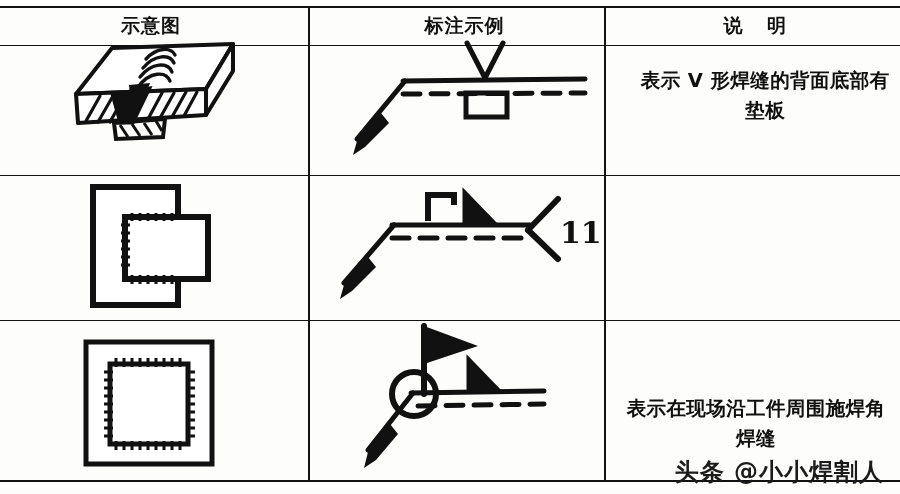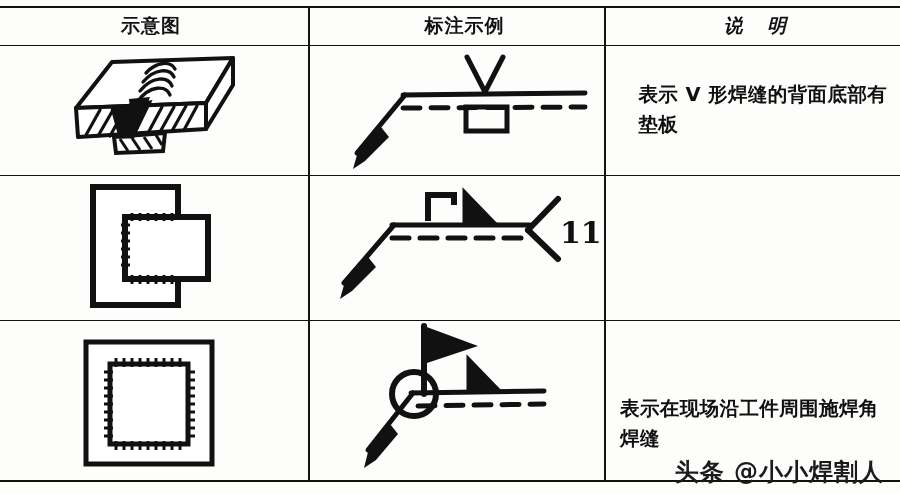--- a/index.html
+++ b/index.html
@@ -23,20 +23,21 @@
     background: #fdfdfc;
   }
 
   
   .table-wrap {
     position: absolute;
     left: 0;
     top: 6px;
     width: 900px;
     height: 476px;
+    text-align: center;
   }
 
   .hline {
     position: absolute;
     left: 0;
     width: 900px;
     height: 0;
     border-top: 2px solid #111;
   }
   .hline.thin { border-top-width: 1.6px; }
@@ -61,21 +62,21 @@
     display: flex;
     align-items: center;
     justify-content: center;
     font-size: 19px;
     font-weight: 700;
     letter-spacing: 1px;
     color: #111;
   }
   .hcell.c1 { width: 308px; }
   .hcell.c2 { width: 296px; margin-left: 17px; }
-  .hcell.c3 { width: 296px; letter-spacing: 9px; text-indent: 9px; font-style: italic; }
+  .hcell.c3 { width: 296px; letter-spacing: 9px; text-indent: 9px; }
 
   
   .row {
     position: absolute;
     left: 0;
     width: 900px;
     display: flex;
   }
   .cell-fig  { width: 308px; position: relative; }
   .cell-sym  { width: 296px; position: relative; }
@@ -131,21 +132,21 @@
         <span>示意图</span>
       </div>
       <div class="hcell c2">
         <span>标注示例</span>
       </div>
       <div class="hcell c3">
         <span>说 明</span>
       </div>
     </div>
 
-    <div class="row" style="top:39px; height:130px;gap:28px;">
+    <div class="row" style="top:25px; height:130px;gap:28px;">
 
       <div class="cell-fig">
         <svg class="fig-svg" width="308" height="130" viewBox="0 0 308 130">
           <g fill="none" stroke="#111" stroke-width="4" stroke-linejoin="round" stroke-linecap="round">
 
             <path d="M76 63 L112 17 L233 13 L206 58 Z" fill="#fff"></path>
 
             <path d="M206 58 L233 13 L233 40 L206 84 Z" fill="#fff"></path>
 
             <path d="M76 63 L206 58 L206 84 L78 92 Z" fill="#fff"></path>

